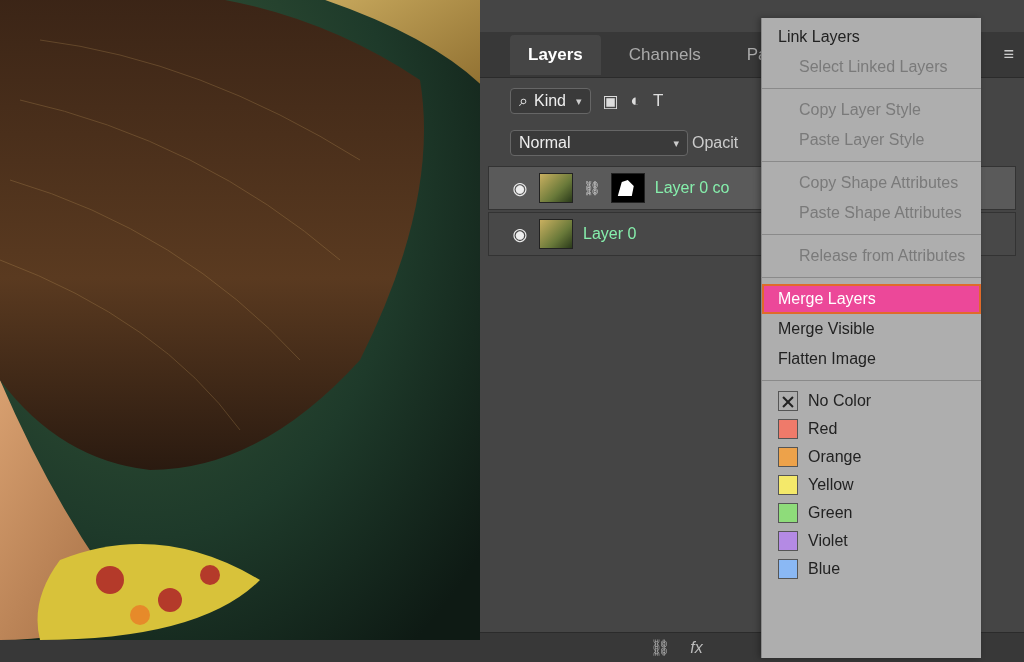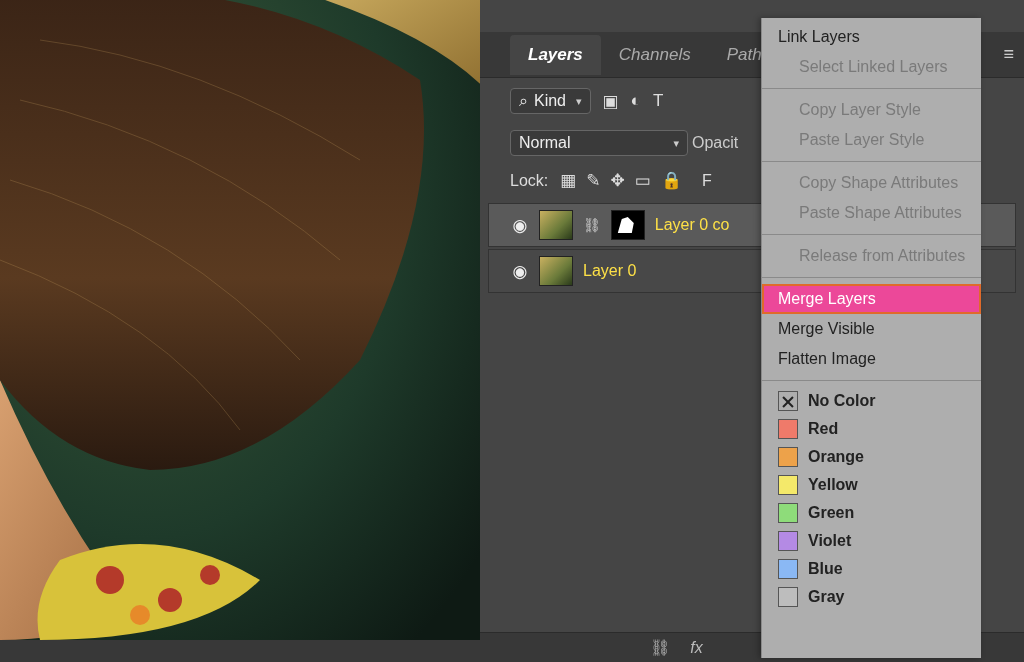--- a/index.html
+++ b/index.html
@@ -27,23 +27,22 @@
     width: 544px; height: 662px;
     background: #454545;
   }
   .panel-tabs {
     display: flex;
     align-items: center;
     height: 46px;
     margin-top: 32px;
     border-bottom: 1px solid #2b2b2b;
     padding-left: 30px;
-    gap: 0;
+    gap: 10px;
     background: #383838;
-    font-style: italic;
   }
   .panel-tabs .tab {
     padding: 10px 18px;
     color: #aaa;
     cursor: pointer;
     font-size: 17px;
   }
   .panel-tabs .tab.active {
     background: #454545;
     color: #fff;
@@ -122,21 +121,21 @@
     flex: none;
   }
   .mask-thumb::after {
     content: "";
     position: absolute;
     left: 4px; top: 4px; right: 8px; bottom: 4px;
     background: #fff;
     clip-path: polygon(10% 90%, 30% 20%, 60% 10%, 90% 40%, 80% 90%);
   }
   .link-icon { color:#ddd; font-size:14px; }
-  .layer-name { color: #fde047; font-size: 16px; }
+  .layer-name { color: #86efac; font-size: 16px; }
   .panel-footer {
     position: absolute;
     left: 0; right: 0; bottom: 0;
     height: 30px;
     display: flex;
     align-items: center;
     justify-content: flex-start;
     padding-left: 170px;
     gap: 20px;
     background: #383838;
@@ -175,21 +174,20 @@
     background: #ec4899;
     color: #fff;
     outline: 2px solid #e06a2a;
     outline-offset: -2px;
   }
   .color-row {
     display: flex;
     align-items: center;
     padding: 4px 16px;
     gap: 10px;
-    font-weight: bold;
   }
   .swatch {
     width: 20px; height: 20px;
     border: 1px solid #555;
     flex: none;
   }
   .swatch.none {
     background: #aeaeae;
     position: relative;
   }
@@ -273,31 +271,20 @@
   </div>
 
   <div class="blend-row">
     <div class="dropdown">
       <span>Normal</span>
       <span class="chev">▾</span>
     </div>
     <span class="opacity-label">Opacit</span>
   </div>
 
-  <div class="lock-row">
-    <span>Lock:</span>
-    <div class="lock-icons">
-      <span class="icon">▦</span>
-      <span class="icon">✎</span>
-      <span class="icon">✥</span>
-      <span class="icon">▭</span>
-      <span class="icon">🔒</span>
-    </div>
-    <span class="fill-label">F</span>
-  </div>
 
   <div class="layer-list">
     <div class="layer-row">
       <span class="vis-eye">◉</span>
       <div class="thumb"></div>
       <span class="link-icon">⛓</span>
       <div class="mask-thumb"></div>
       <span class="layer-name">Layer 0 co</span>
     </div>
     <div class="layer-row plain">
@@ -351,17 +338,13 @@
     <span class="color-label">Green</span>
   </div>
   <div class="color-row">
     <div class="swatch" style="background:#b48ae4"></div>
     <span class="color-label">Violet</span>
   </div>
   <div class="color-row">
     <div class="swatch" style="background:#8ab8f4"></div>
     <span class="color-label">Blue</span>
   </div>
-  <div class="color-row">
-    <div class="swatch" style="background:#bdbdbd"></div>
-    <span class="color-label">Gray</span>
-  </div>
 </div>
 
 </body></html>

